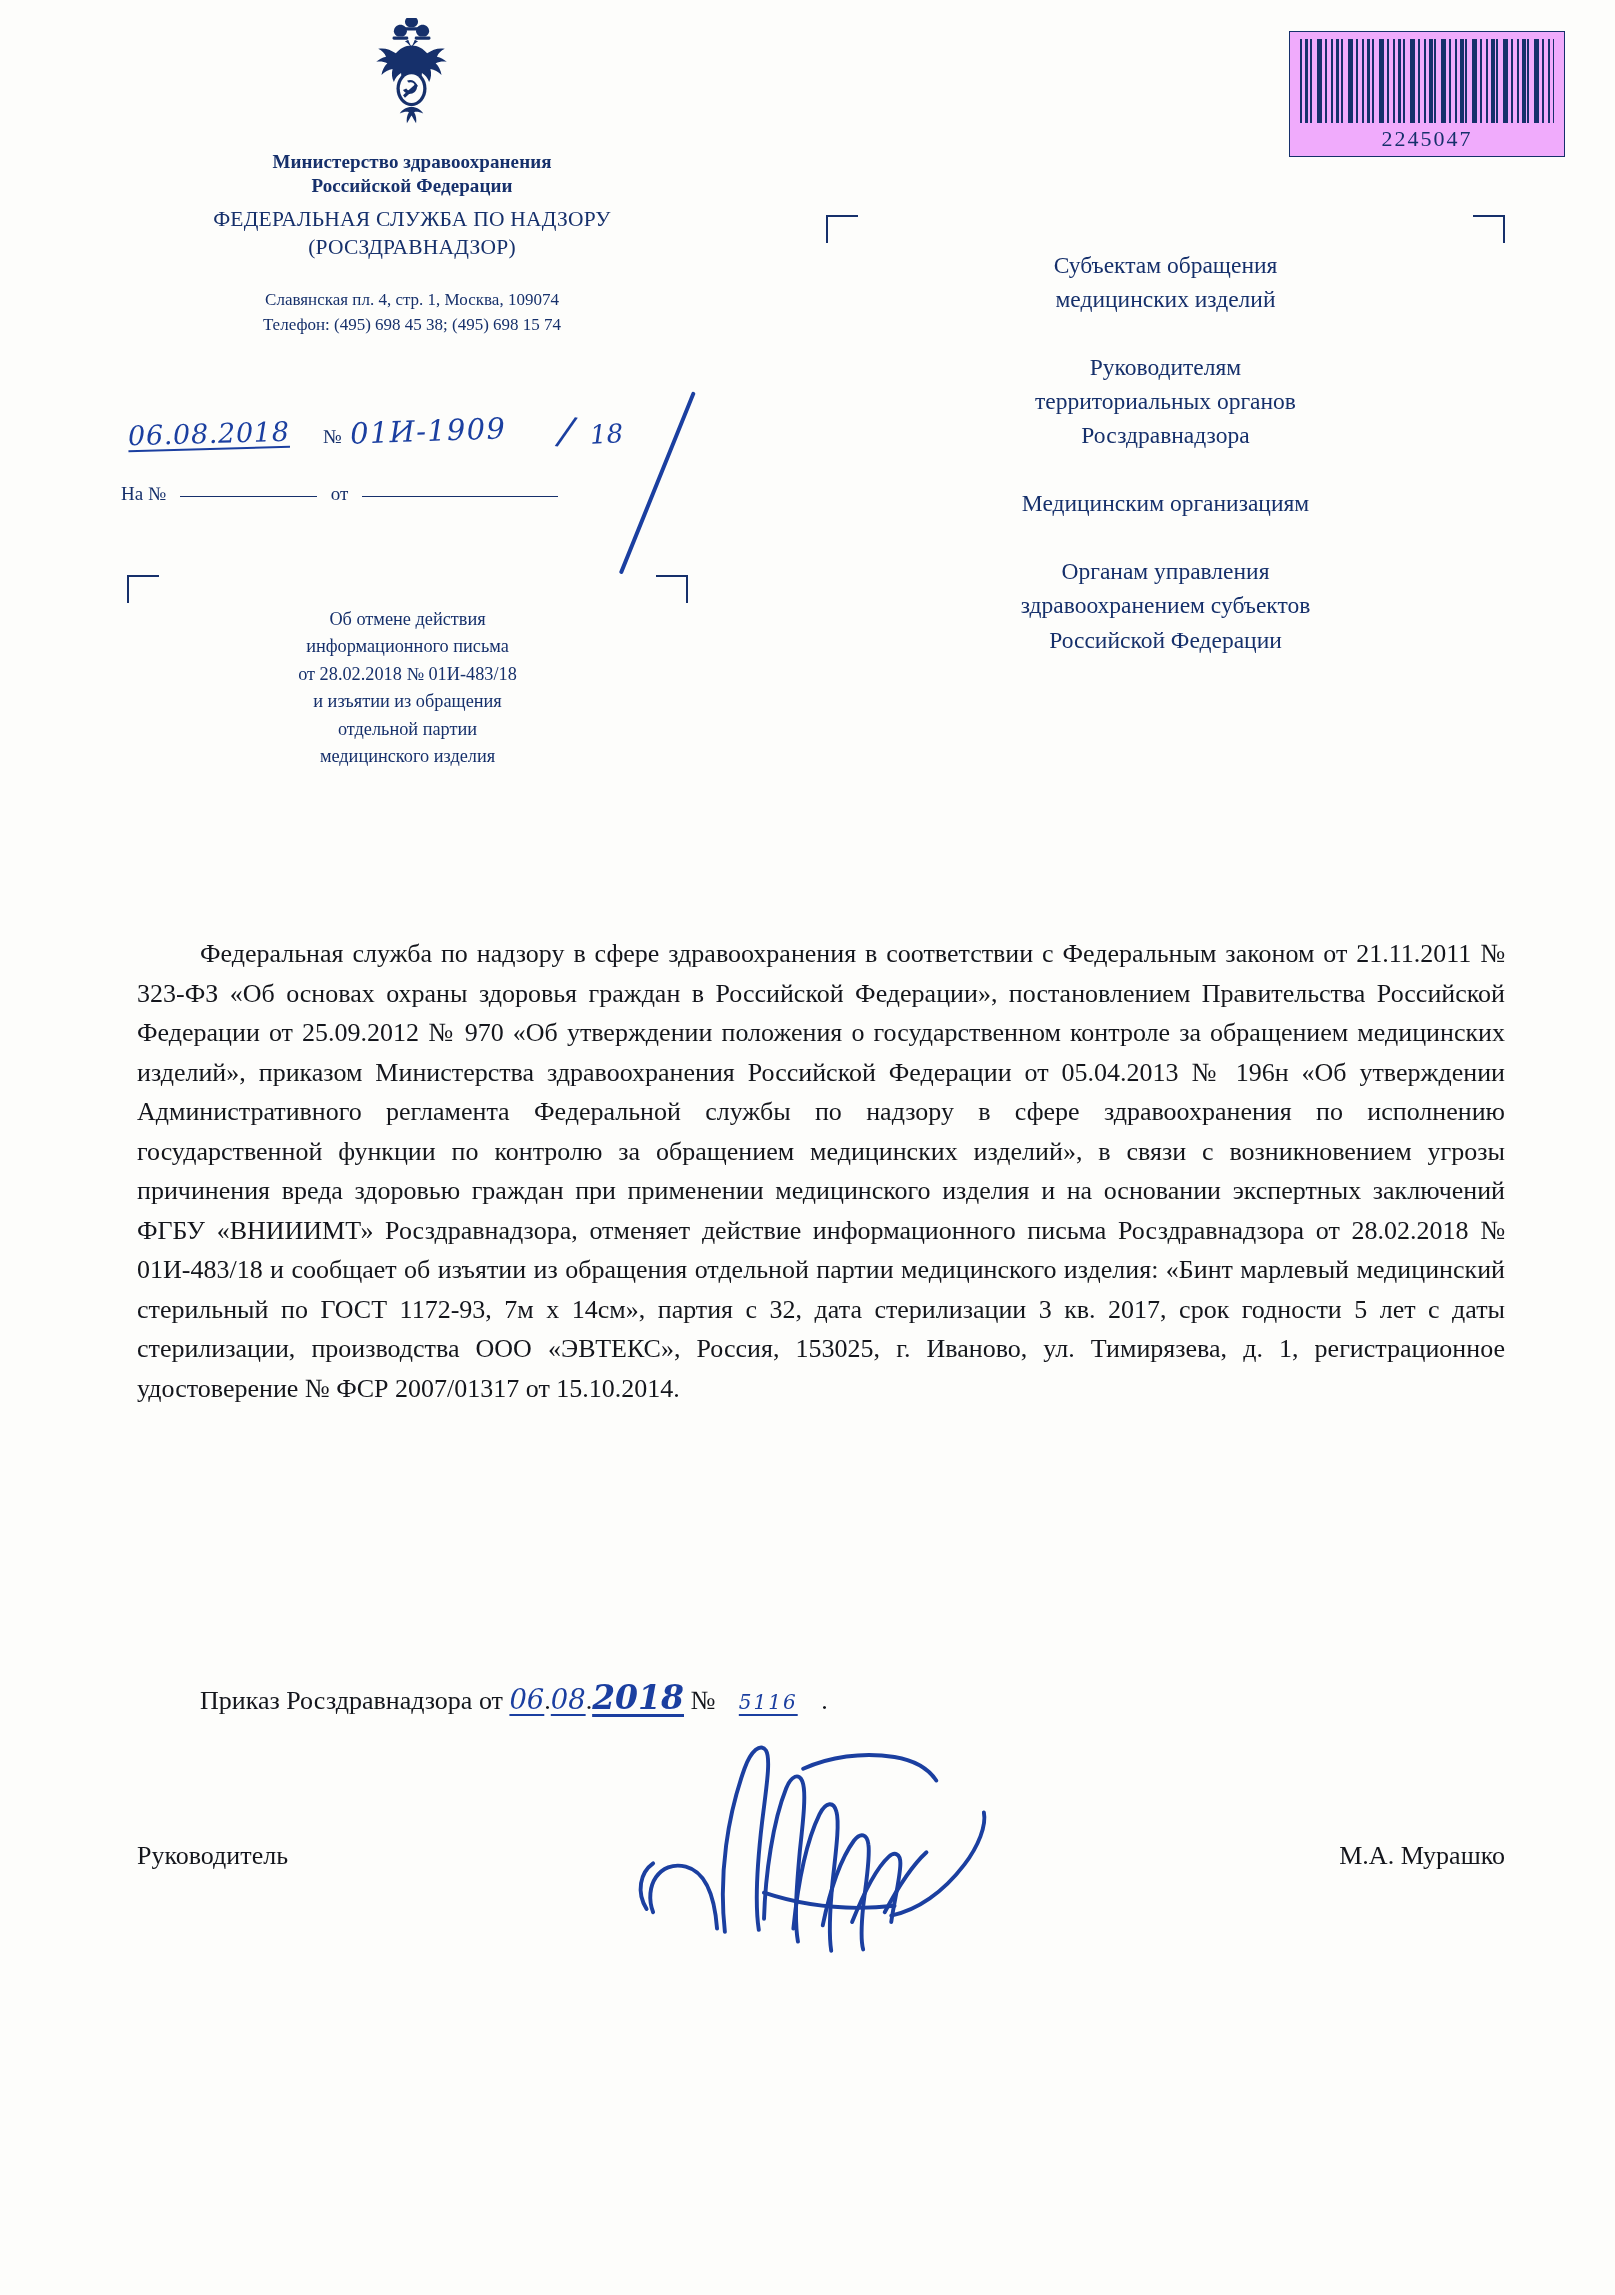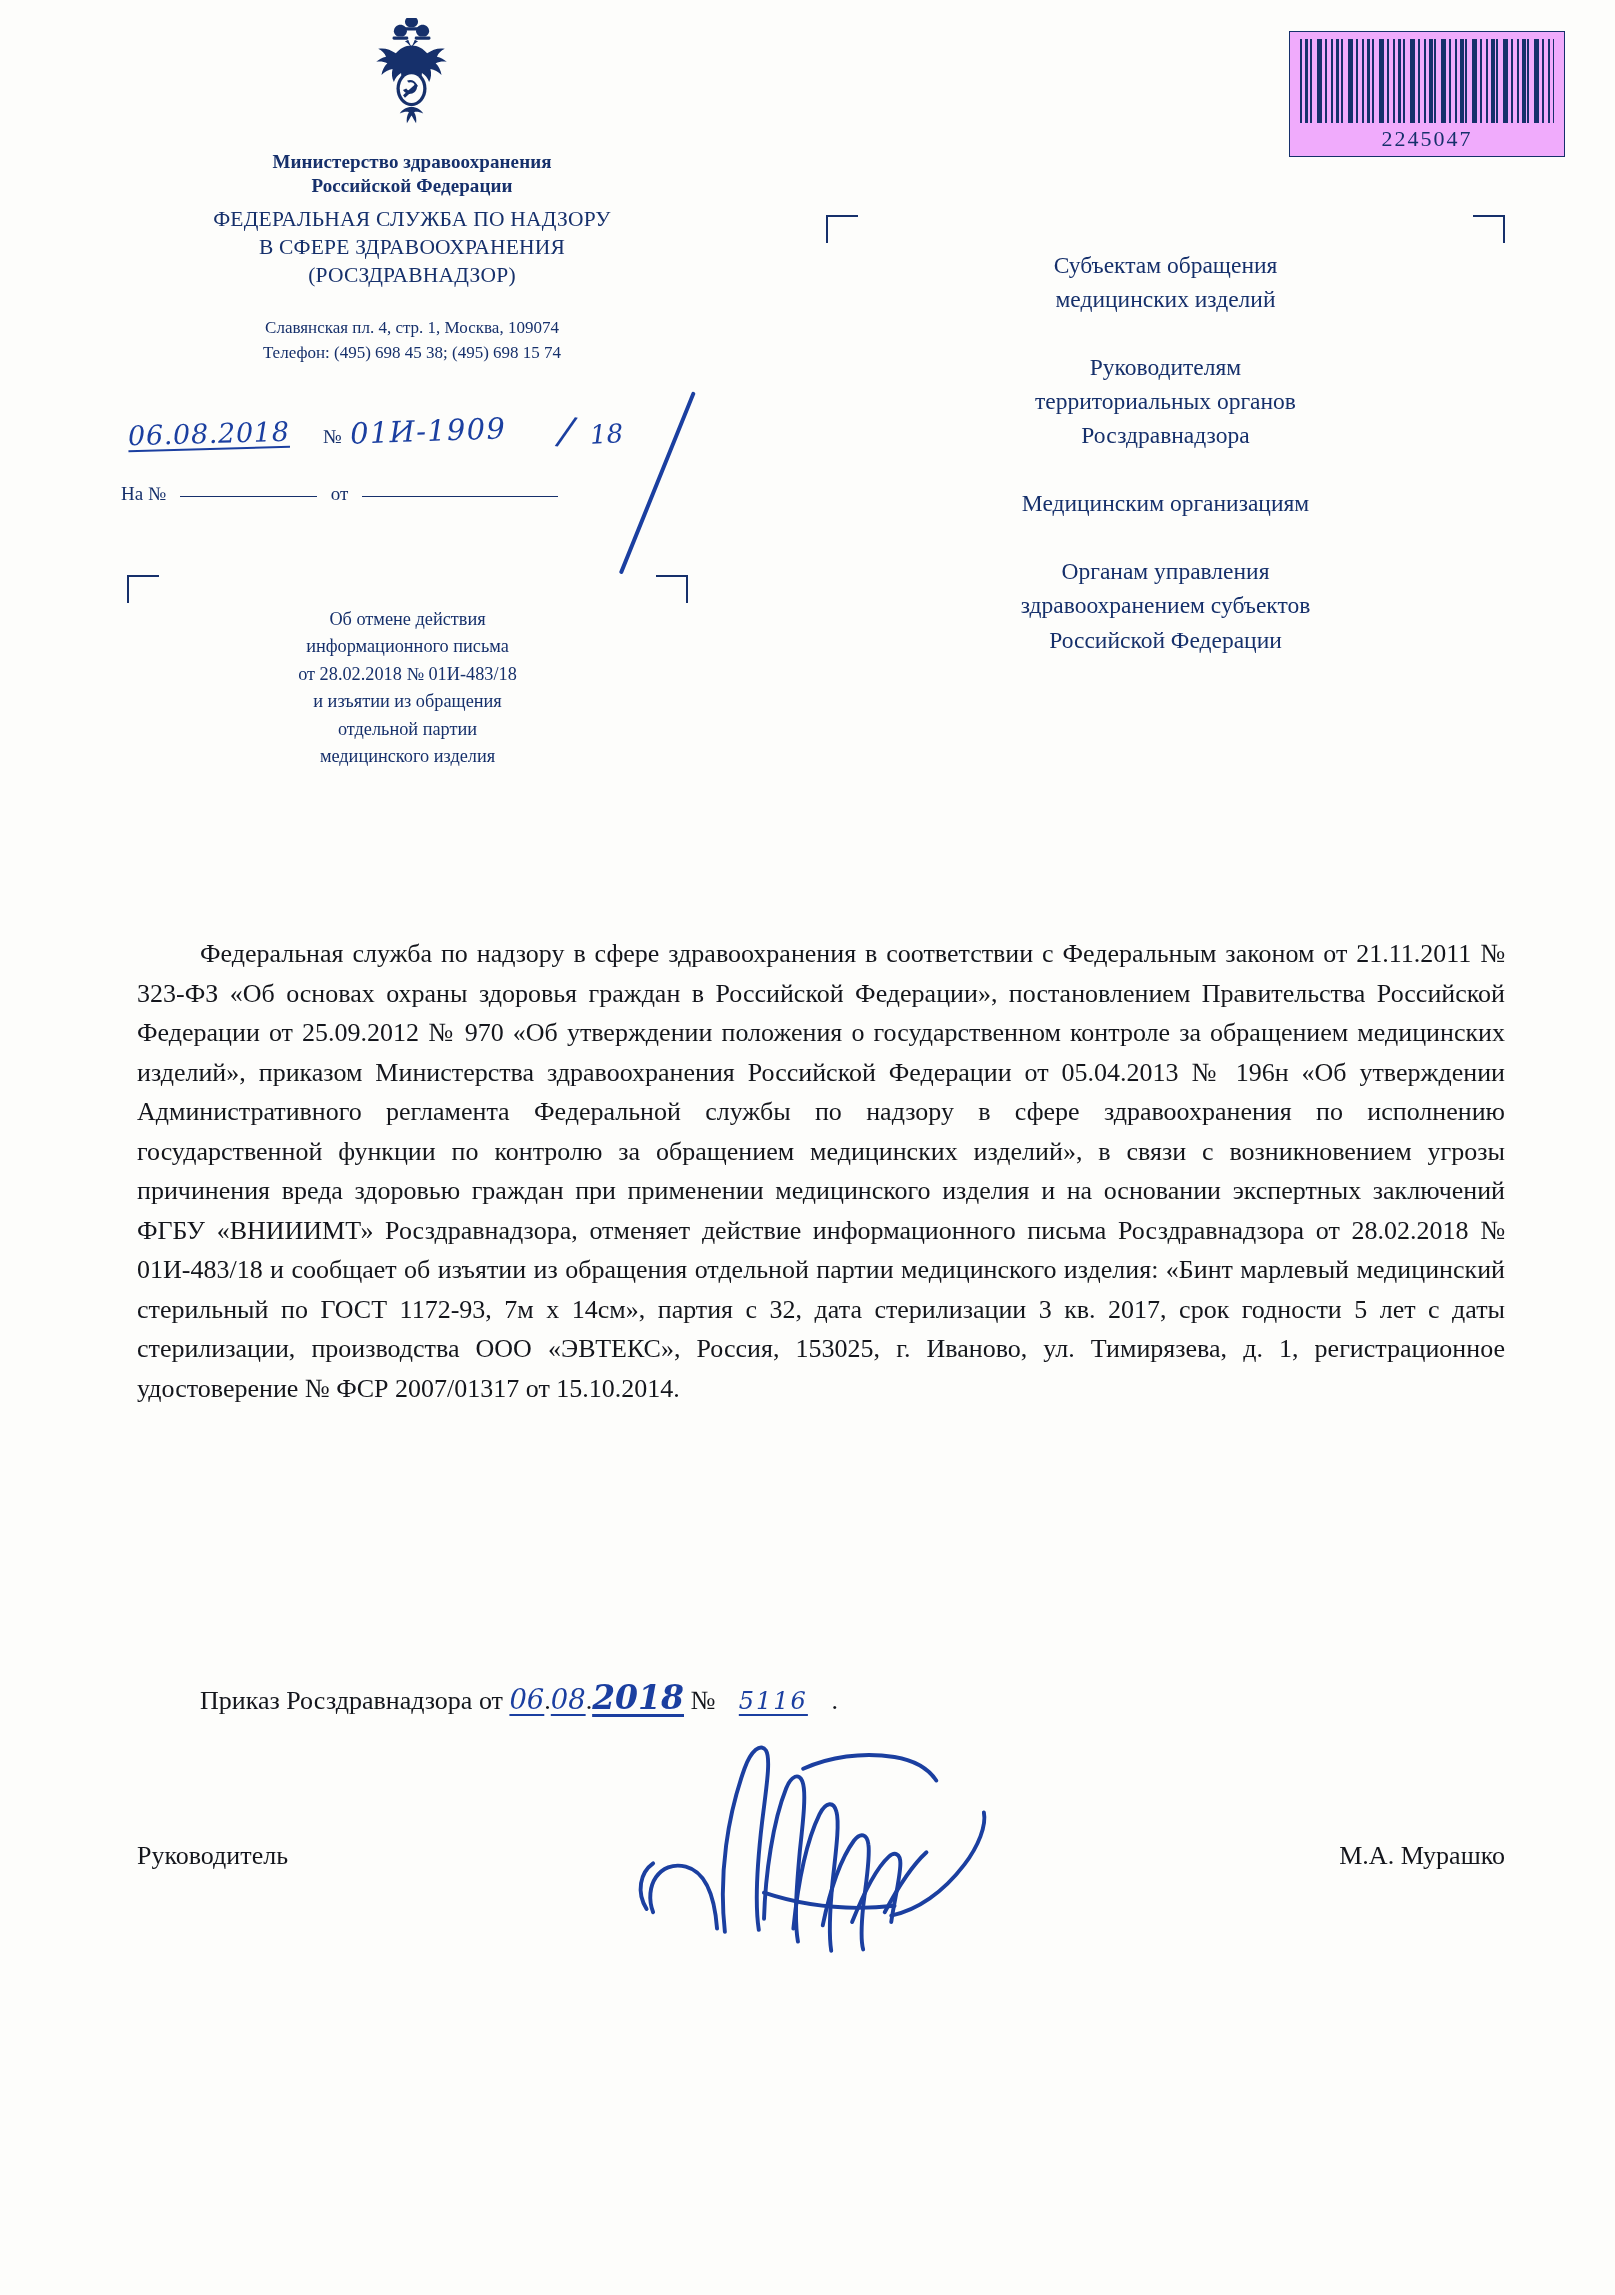--- a/index.html
+++ b/index.html
@@ -267,21 +267,21 @@
   .order-line .h-num {
     font-family: "DejaVu Serif", serif;
     font-style: italic;
     color: #1b3fa0;
     text-decoration: underline;
     text-underline-offset: 4.6px;
   }
   .order-line .h-day { font-size: 27.4px; }
   .order-line .h-month { font-size: 27.4px; }
   .order-line .h-year { font-size: 33px; font-weight: bold; }
-  .order-line .h-num { font-size: 24px; letter-spacing: 2px; padding: 0 17px; }
+  .order-line .h-num { font-size: 20px; letter-spacing: 2px; padding: 0 17px; }
 
   
   .sig-row {
     position: absolute;
     left: 137px;
     top: 1841px;
     width: 1368px;
     font-size: 26px;
     color: #14161c;
   }
@@ -327,21 +327,20 @@
     </svg>
   </div>
 
   <div class="letterhead">
     <div class="lh-ministry">
       <div>Министерство здравоохранения</div>
       <div>Российской Федерации</div>
     </div>
     <div class="lh-service">
       <div>ФЕДЕРАЛЬНАЯ СЛУЖБА ПО НАДЗОРУ</div>
-      <div>В СФЕРЕ ЗДРАВООХРАНЕНИЯ</div>
       <div>(РОСЗДРАВНАДЗОР)</div>
     </div>
     <div class="lh-address">
       <div>Славянская пл. 4, стр. 1, Москва, 109074</div>
       <div>Телефон: (495) 698 45 38; (495) 698 15 74</div>
     </div>
   </div>
 
   <div class="barcode-wrap">
     <div class="barcode"></div>

